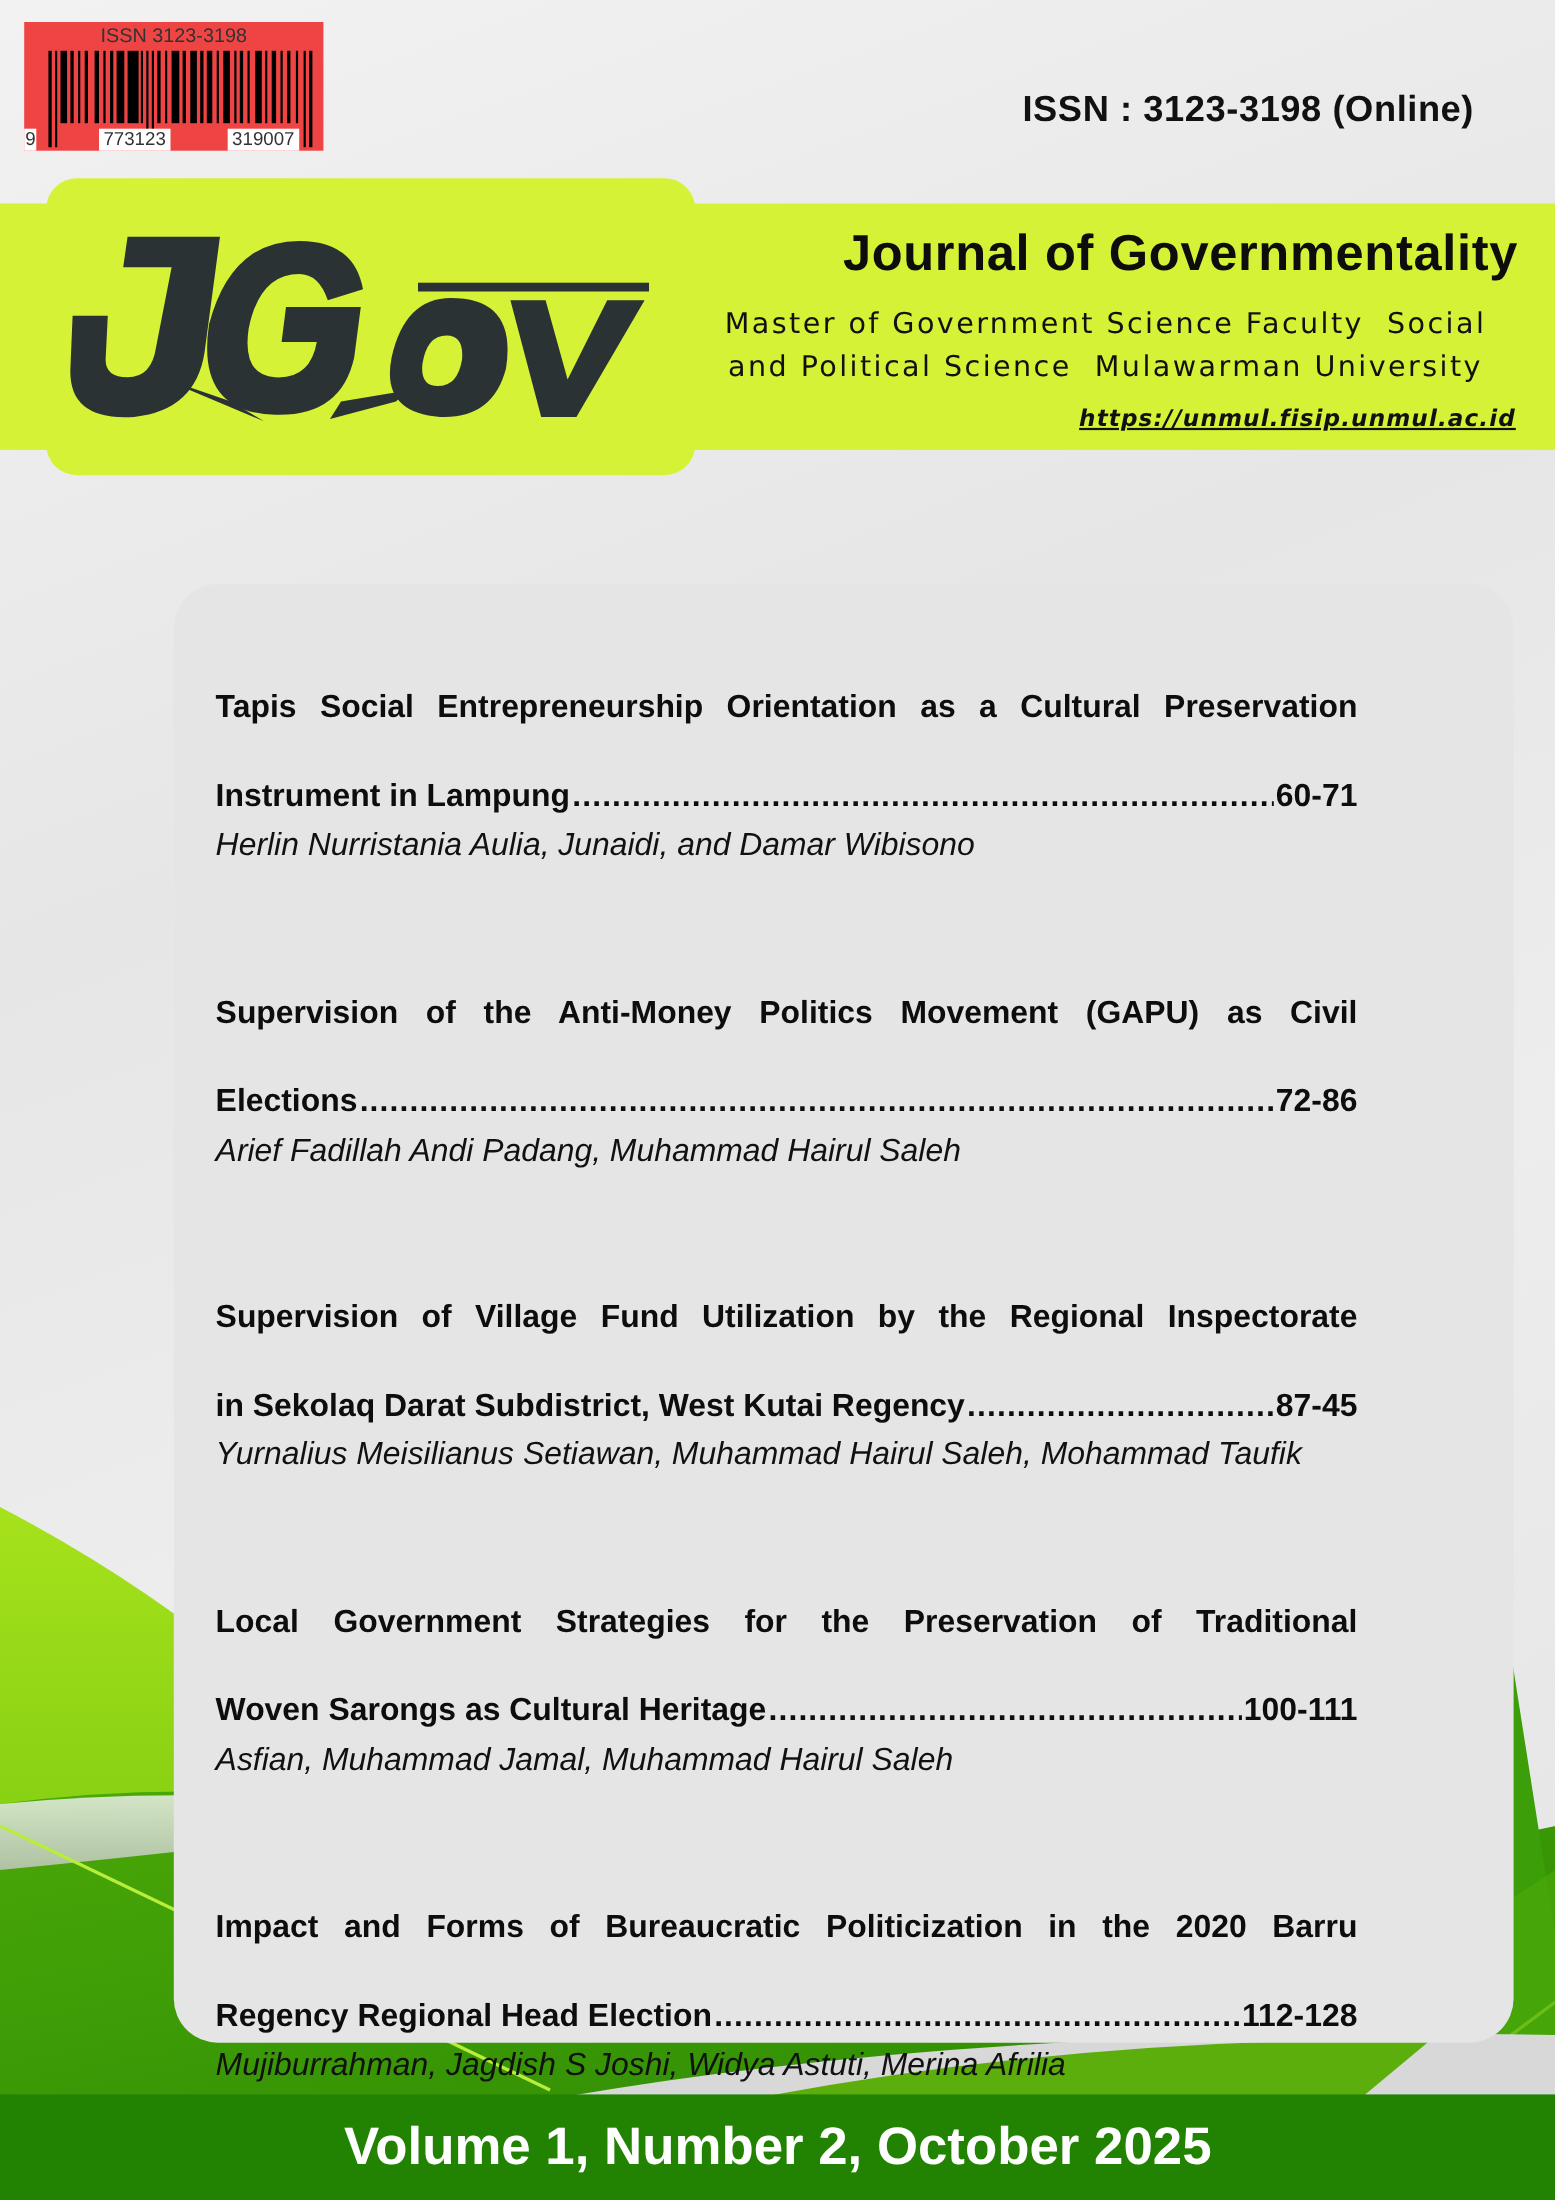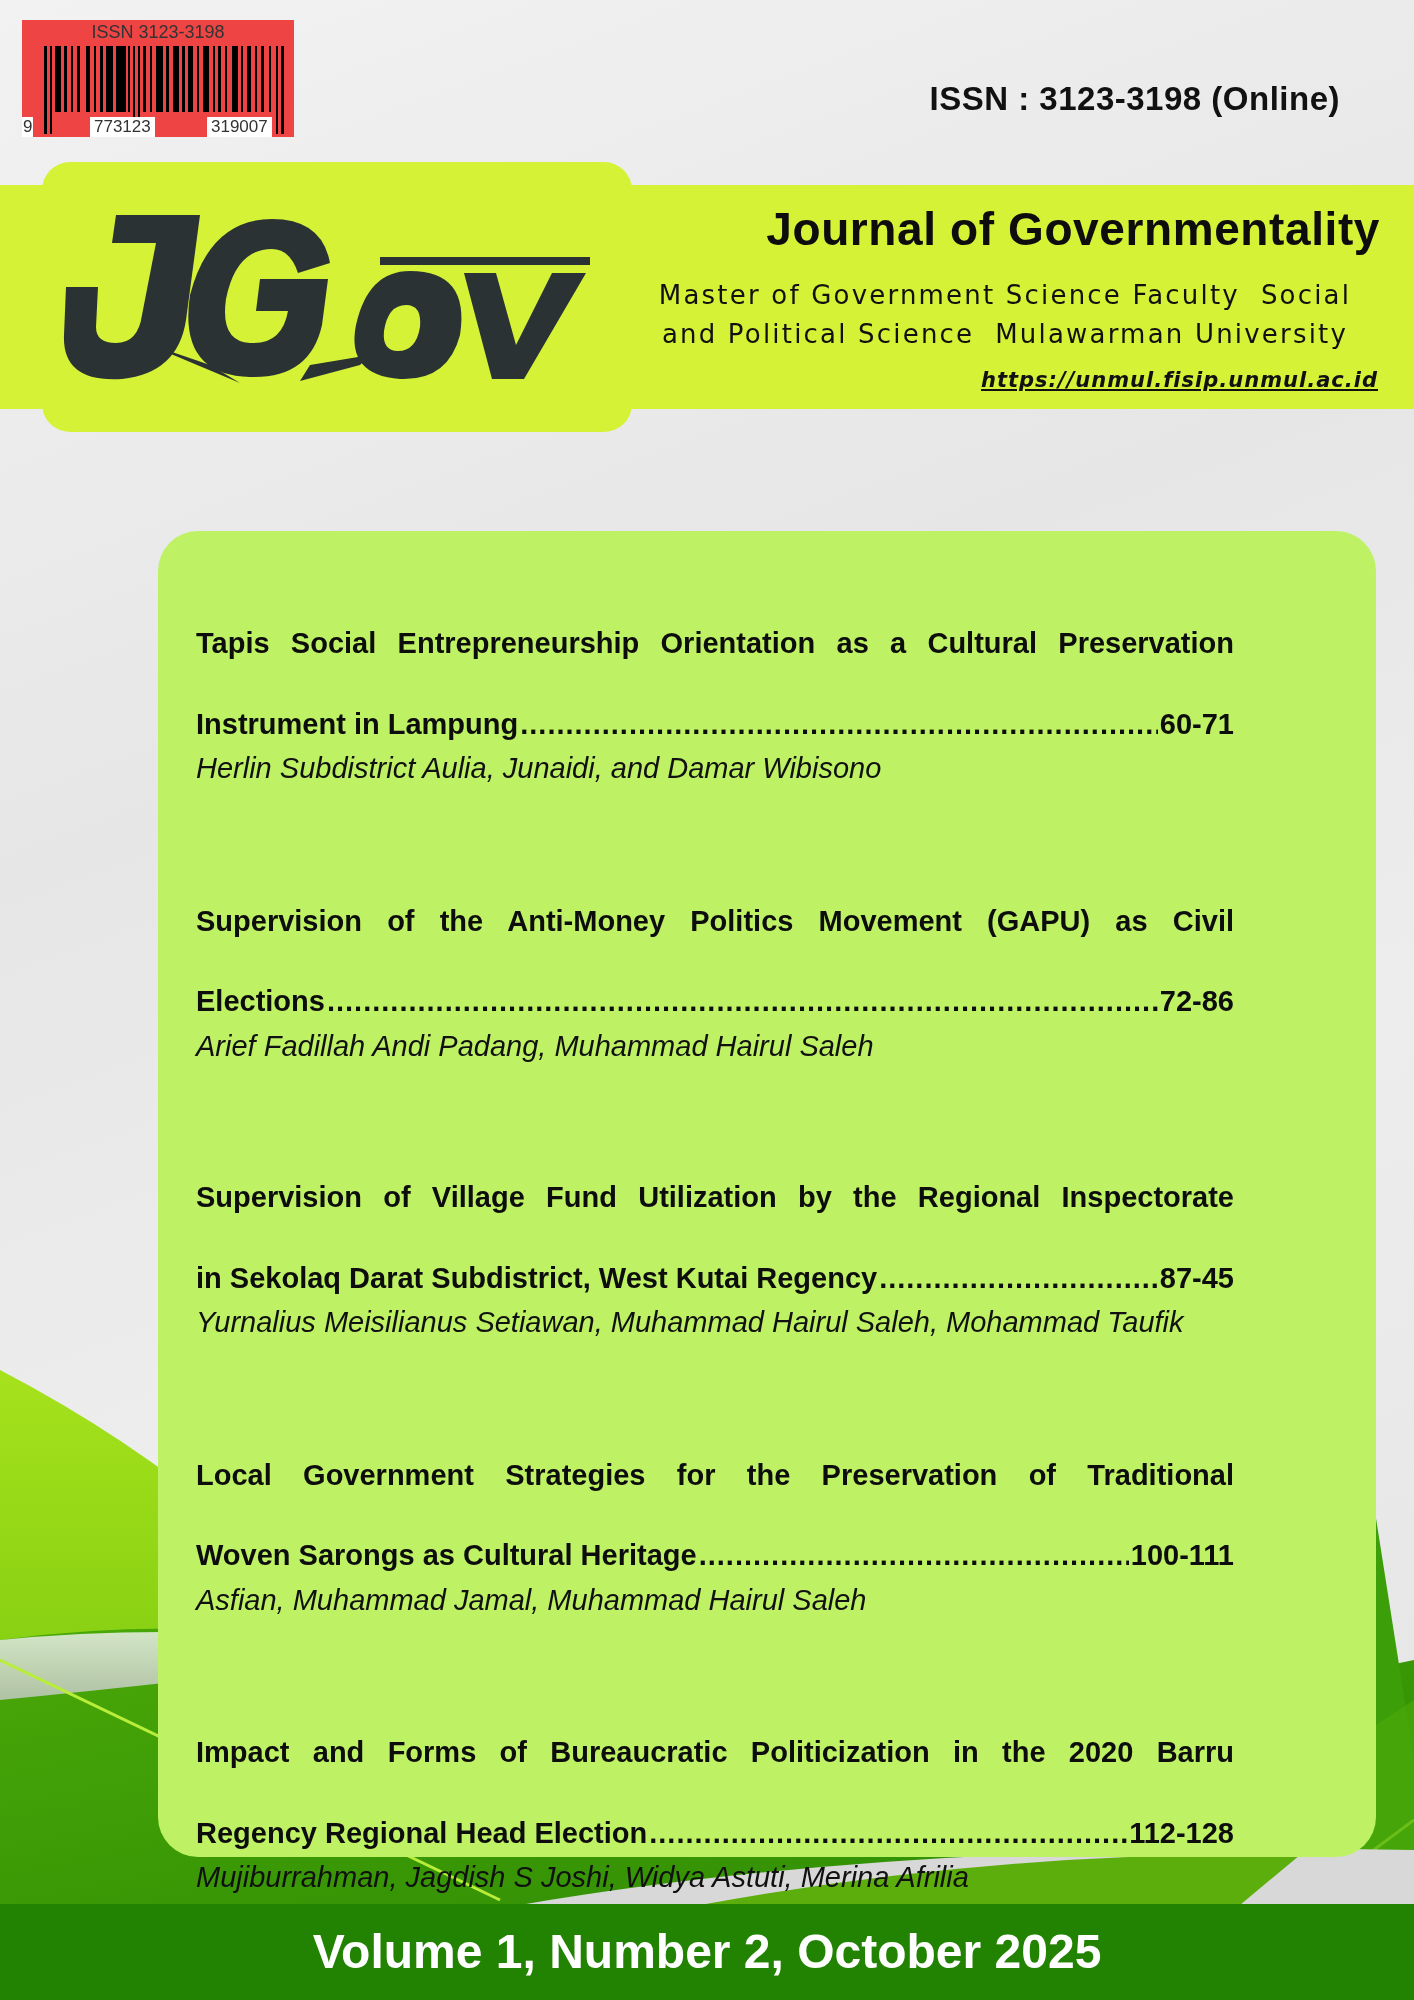--- a/index.html
+++ b/index.html
@@ -57,21 +57,21 @@
     }
     .url {
       position: absolute; right: 36px; top: 368px; z-index: 3;
       font-family: "DejaVu Sans", sans-serif; font-weight: bold; font-style: italic;
       font-size: 21px; color: #111; text-decoration: underline; letter-spacing: 1px;
     }
 
     
     .card {
       position: absolute; left: 158px; top: 531px; width: 1218px; height: 1326px;
-      background: #bef264; border-radius: 40px; z-index: 4;
+      background: #e5e5e5; border-radius: 40px; z-index: 4;
     }
     .toc { position: absolute; left: 38px; top: 90px; width: 1038px; }
     .entry { margin-bottom: 0; }
     .entry-title {
       font-family: "Liberation Sans", sans-serif; font-weight: bold; font-size: 29px;
       line-height: 44.5px; color: #0d0d0d; text-align: justify; text-align-last: left;
     }
     .entry-title .last-line { display: flex; align-items: baseline; }
     .leader {
       flex: 1; overflow: hidden; white-space: nowrap; margin: 0 2px;
@@ -205,21 +205,21 @@
 
     <div class="entry" style="margin-bottom:108px;">
       <div class="entry-title">
         <div style="text-align:justify;text-align-last:justify;">Tapis Social Entrepreneurship Orientation as a Cultural Preservation</div>
         <div class="last-line">
           <span>Instrument in Lampung</span>
           <span class="leader"></span>
           <span class="pages">60-71</span>
         </div>
       </div>
-      <div class="authors">Herlin Subdistrict Aulia, Junaidi, and Damar Wibisono</div>
+      <div class="authors">Herlin Nurristania Aulia, Junaidi, and Damar Wibisono</div>
     </div>
 
     <div class="entry" style="margin-bottom:107px;">
       <div class="entry-title">
         <div style="text-align:justify;text-align-last:justify;">Supervision of the Anti-Money Politics Movement (GAPU) as Civil</div>
         <div class="last-line">
           <span>Elections</span>
           <span class="leader"></span>
           <span class="pages">72-86</span>
         </div>

